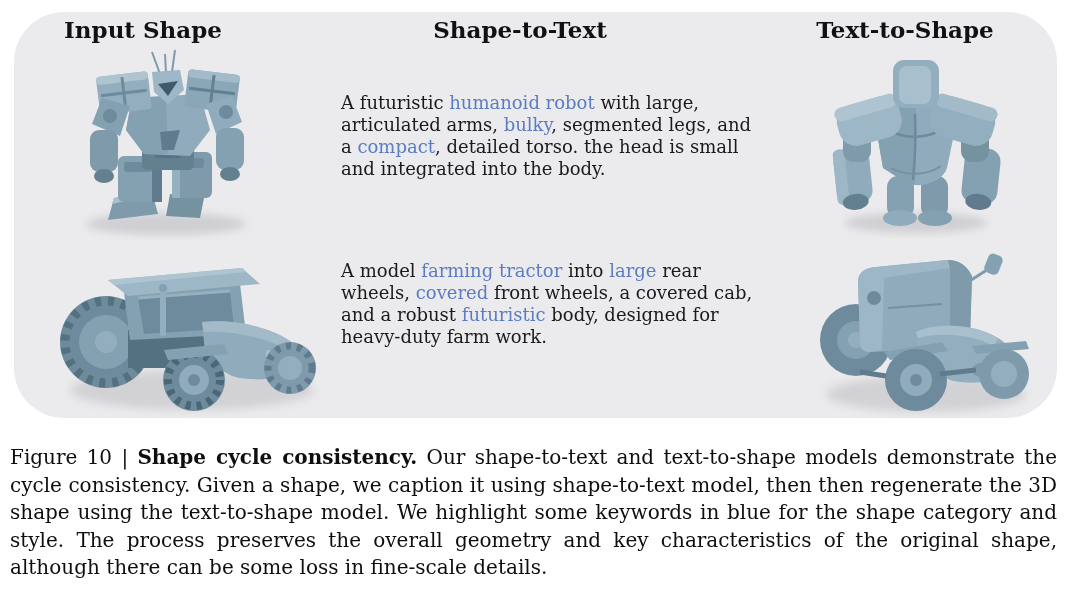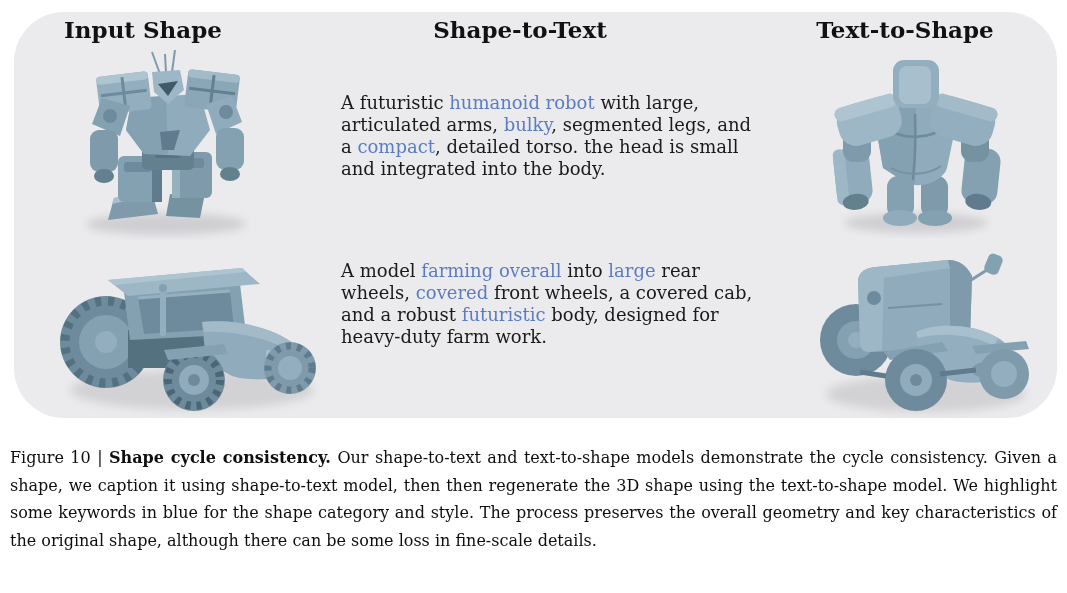--- a/index.html
+++ b/index.html
@@ -41,21 +41,21 @@
     line-height: 22px;
     color: #1a1a1a;
   }
   .kw { color: #5b7cc3; }
   .bold { font-weight: bold; }
   .fig-caption {
     position: absolute;
     left: 10px;
     top: 444px;
     width: 1047px;
-    font-size: 16px;
+    font-size: 20px;
     line-height: 27.5px;
     text-align: justify;
     color: #0e0e0e;
   }
 </style>
 </head>
 <body>
 
 <div class="panel"></div>
 
@@ -243,15 +243,15 @@
     <circle cx="204" cy="136" r="25" fill="#7e9aab"></circle>
     <circle cx="204" cy="136" r="13" fill="#93afbf"></circle>
     <circle cx="116" cy="142" r="31" fill="#6d8b9d"></circle>
     <circle cx="116" cy="142" r="16" fill="#8fabbc"></circle>
     <circle cx="116" cy="142" r="6" fill="#6d8b9d"></circle>
     <path d="M86,138 L60,134 M140,136 L176,132" stroke="#5f7b8d" stroke-width="5" fill="none"></path>
   </svg>
 </div>
 
 <div class="shape-caption" style="top:92px"><span>A futuristic </span><span class="kw">humanoid robot</span><span> with large, articulated arms, </span><span class="kw">bulky</span><span>, segmented legs, and a </span><span class="kw">compact</span><span>, detailed torso. the head is small and integrated into the body.</span></div>
-<div class="shape-caption" style="top:260px"><span>A model </span><span class="kw">farming overall</span><span> into </span><span class="kw">large</span><span> rear wheels, </span><span class="kw">covered</span><span> front wheels, a covered cab, and a robust </span><span class="kw">futuristic</span><span> body, designed for heavy-duty farm work.</span></div>
+<div class="shape-caption" style="top:260px"><span>A model </span><span class="kw">farming tractor</span><span> into </span><span class="kw">large</span><span> rear wheels, </span><span class="kw">covered</span><span> front wheels, a covered cab, and a robust </span><span class="kw">futuristic</span><span> body, designed for heavy-duty farm work.</span></div>
 
 <div class="fig-caption"><span>Figure 10 | </span><span class="bold">Shape cycle consistency.</span><span> Our shape-to-text and text-to-shape models demonstrate the cycle consistency. Given a shape, we caption it using shape-to-text model, then then regenerate the 3D shape using the text-to-shape model. We highlight some keywords in blue for the shape category and style. The process preserves the overall geometry and key characteristics of the original shape, although there can be some loss in fine-scale details.</span></div>
 
 </body></html>

